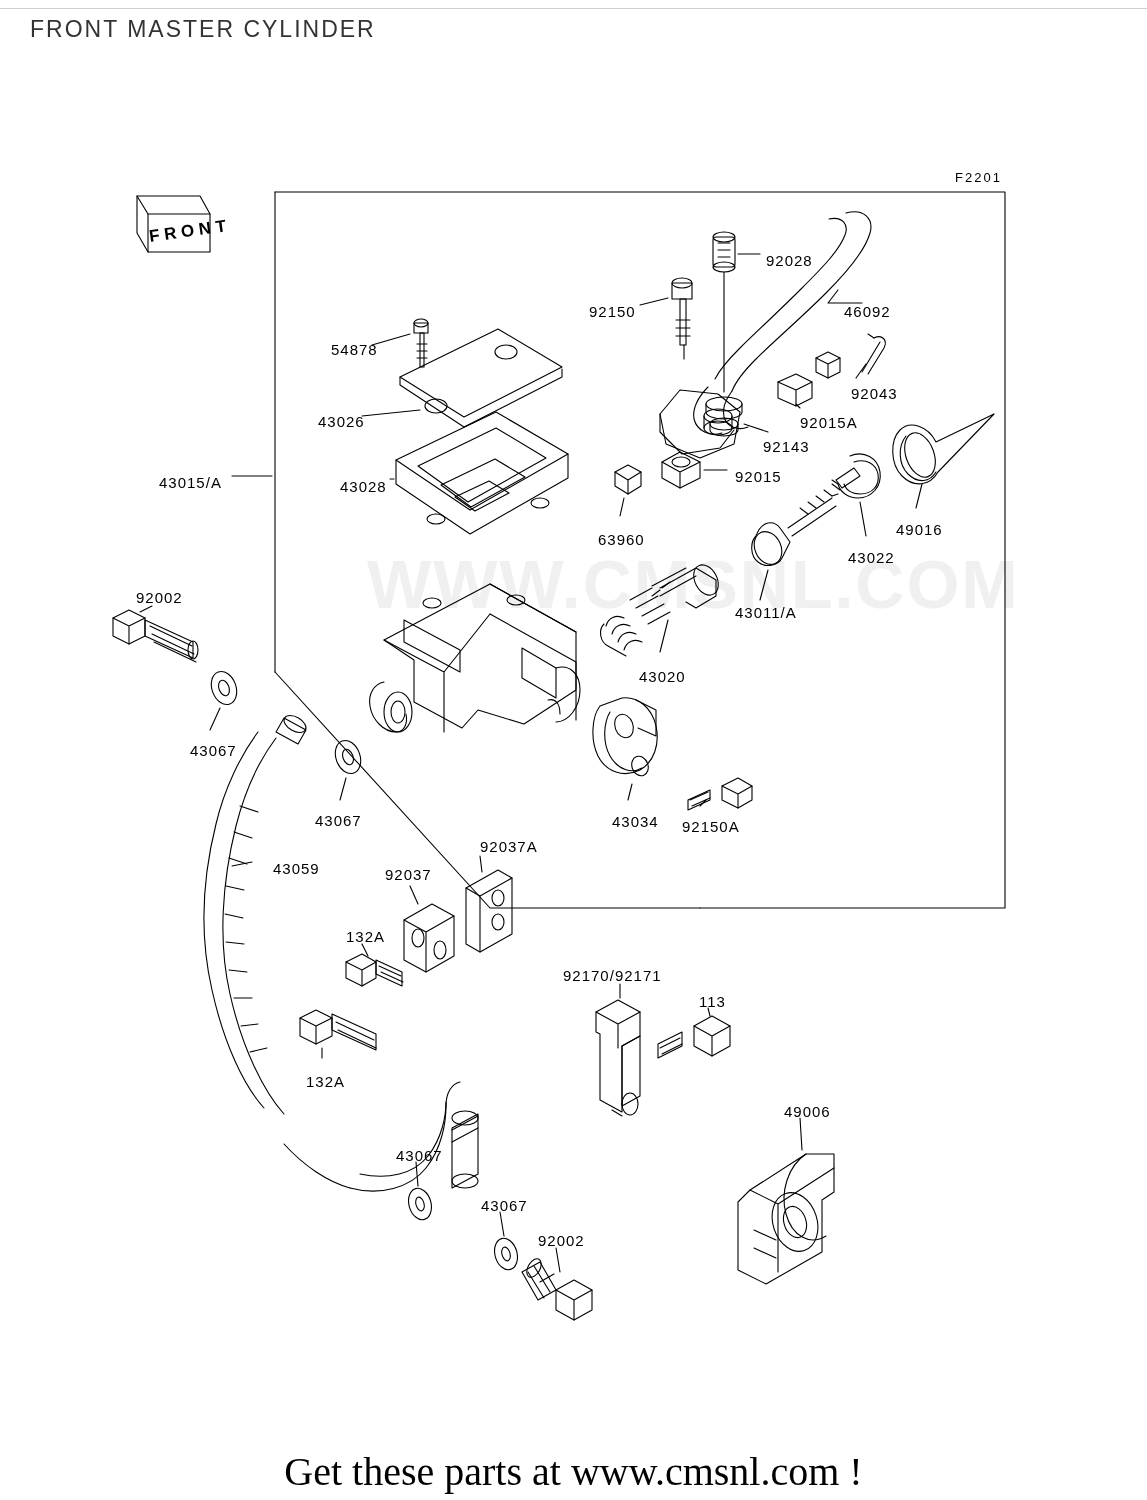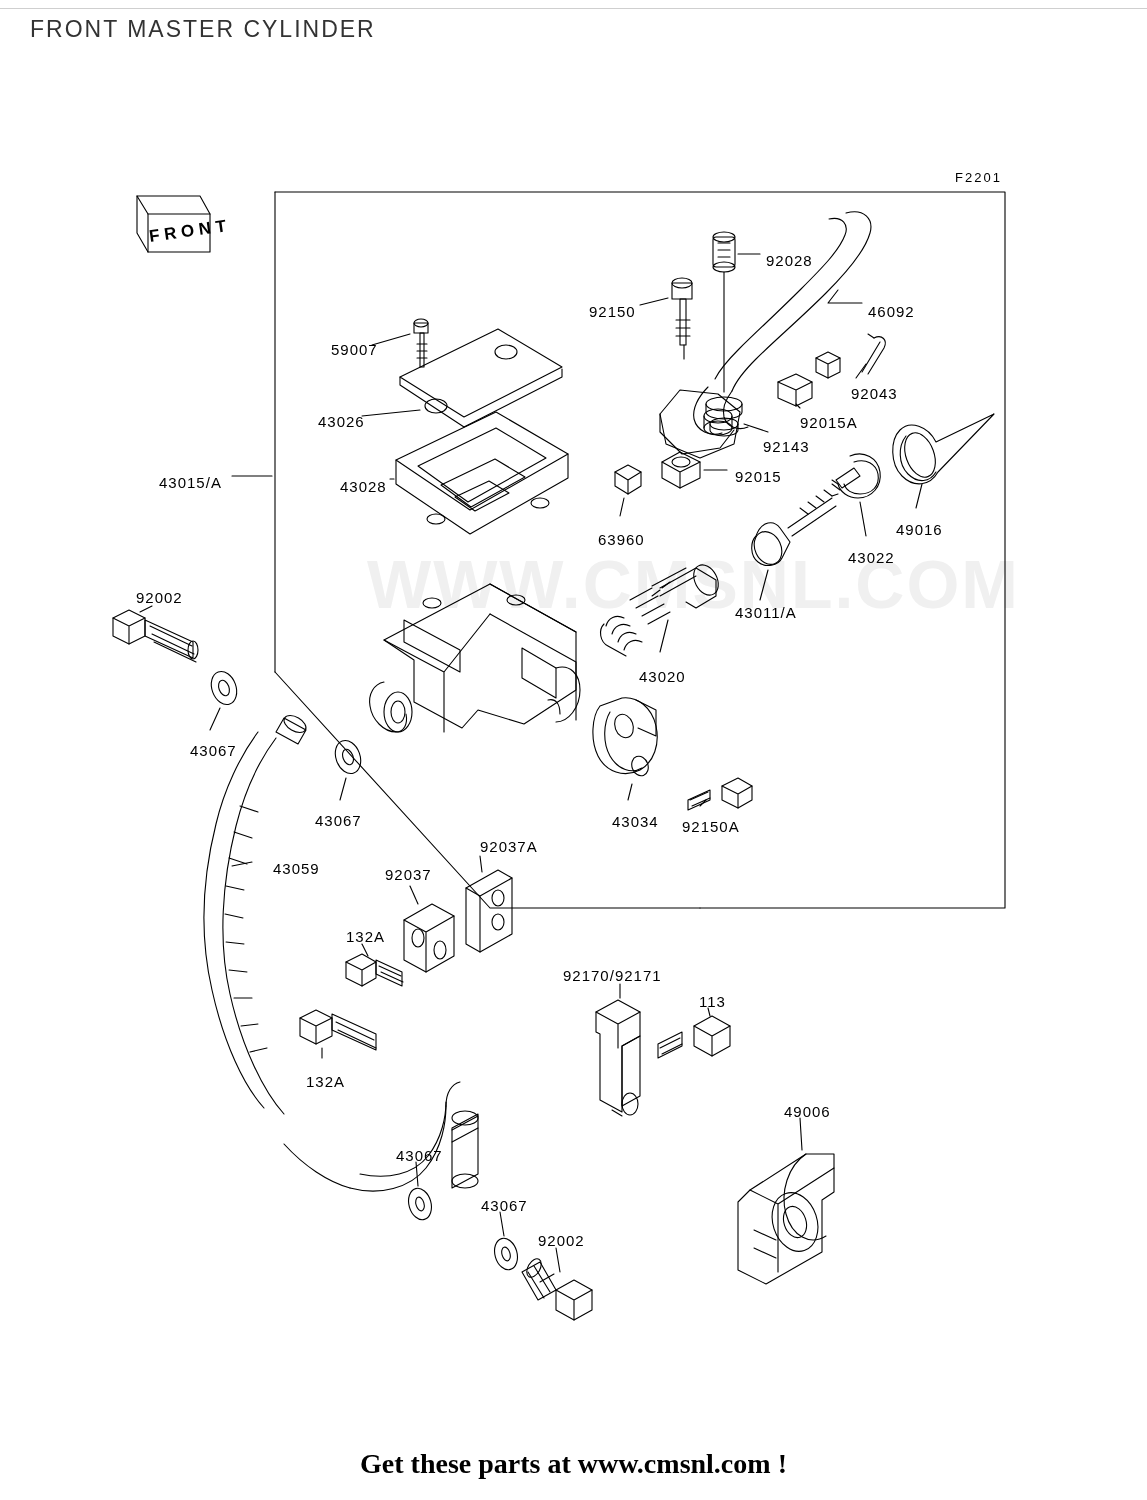--- a/index.html
+++ b/index.html
@@ -2,21 +2,21 @@
 <html><head>
 <meta charset="utf-8">
 <style>
   html,body{margin:0;padding:0;background:#ffffff;}
   body{width:1147px;height:1500px;position:relative;font-family:"Liberation Sans",sans-serif;color:#000;overflow:hidden;}
   .title{position:absolute;left:30px;top:16px;font-size:23px;letter-spacing:2px;color:#333;}
   .hrule{position:absolute;left:0;top:8px;width:1147px;height:1px;background:#cfcfcf;}
   .diagram{position:absolute;left:0;top:0;width:1147px;height:1500px;}
   .code{position:absolute;font-family:"Liberation Sans",sans-serif;font-size:15px;letter-spacing:1px;color:#000;white-space:nowrap;}
   .fignum{position:absolute;left:955px;top:170px;font-size:13px;letter-spacing:2px;color:#000;}
-  .footer{position:absolute;left:0;top:1448px;width:1147px;text-align:center;font-family:"Liberation Serif",serif;font-weight:bold;font-size:28px;color:#000;}
+  .footer{position:absolute;left:0;top:1448px;width:1147px;text-align:center;font-family:"Liberation Serif",serif;font-weight:normal;font-size:40px;color:#000;}
   .wm{position:absolute;left:367px;top:545px;width:560px;font-family:"Liberation Sans",sans-serif;font-weight:bold;font-size:68px;color:#f0f0f0;letter-spacing:2px;}
   svg{position:absolute;left:0;top:0;}
 </style>
 </head>
 <body>
 
 <div class="hrule"></div>
 <div class="title">FRONT MASTER CYLINDER</div>
 
 <div class="wm">WWW.CMSNL.COM</div>
@@ -320,22 +320,22 @@
       <path d="M754,1230 l22,10 M754,1248 l22,10"></path>
     </g>
     <path d="M800,1118 L802,1150"></path>
 
   </g>
 </svg>
 
 <div id="callout-layer">
     <div class="code" style="left: 766px; top: 252px;">92028</div>
     <div class="code" style="left: 589px; top: 303px;">92150</div>
-    <div class="code" style="left: 868px; top: 303px;">46092</div>
-    <div class="code" style="left: 331px; top: 341px;">59007</div>
+    <div class="code" style="left: 844px; top: 303px;">46092</div>
+    <div class="code" style="left: 331px; top: 341px;">54878</div>
     <div class="code" style="left: 851px; top: 385px;">92043</div>
     <div class="code" style="left: 318px; top: 413px; text-align: center;">43026</div>
     <div class="code" style="left: 800px; top: 414px;">92015A</div>
     <div class="code" style="left: 763px; top: 438px;">92143</div>
     <div class="code" style="left: 735px; top: 468px;">92015</div>
     <div class="code" style="left: 159px; top: 474px;">43015/A</div>
     <div class="code" style="left: 340px; top: 478px;">43028</div>
     <div class="code" style="left: 896px; top: 521px; text-align: right;">49016</div>
     <div class="code" style="left: 598px; top: 531px;">63960</div>
     <div class="code" style="left: 848px; top: 549px;">43022</div>

